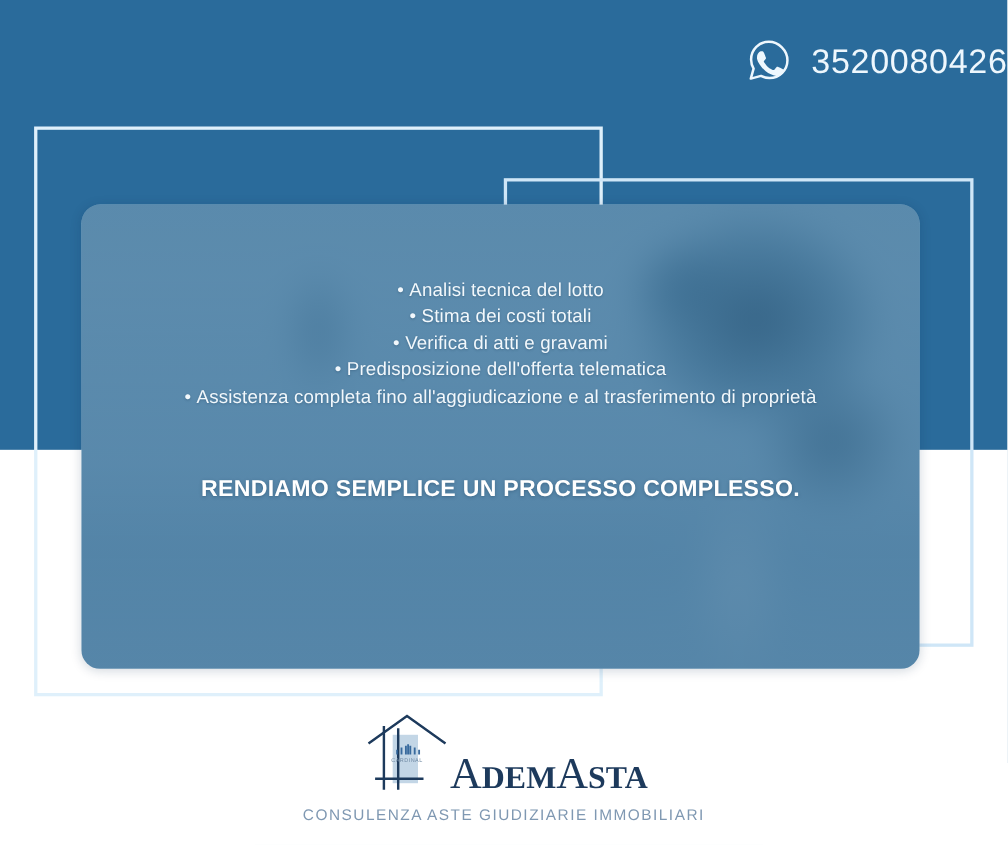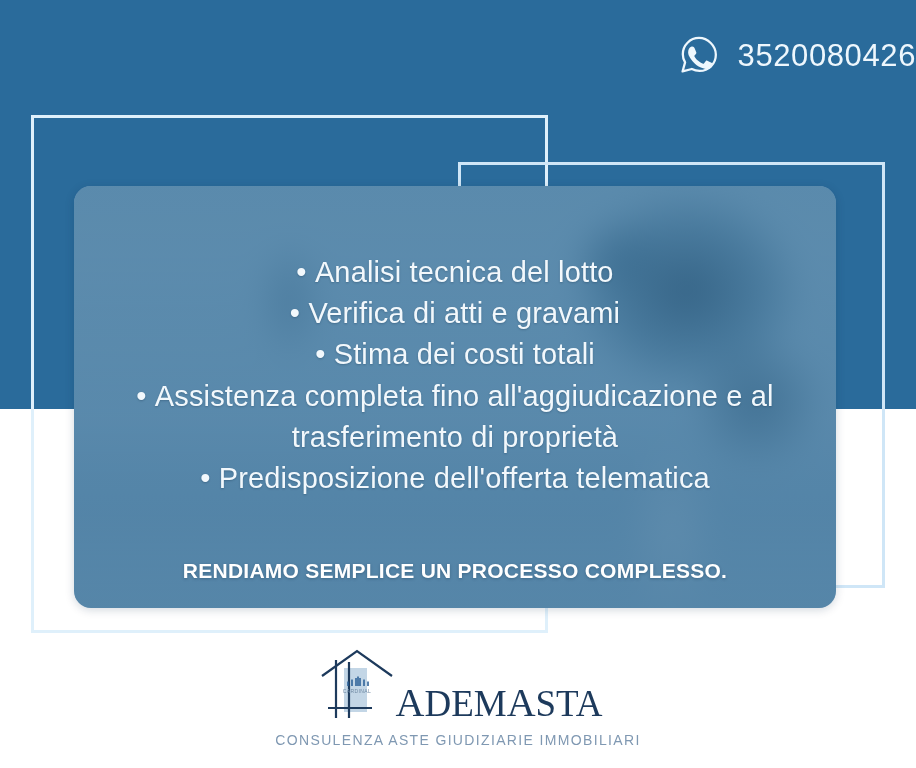--- a/index.html
+++ b/index.html
@@ -132,21 +132,21 @@
   }
 
   .bullets {
     margin: 0;
     padding: 0;
     list-style: none;
     text-align: center;
     width: 660px;
   }
   .bullets li {
-    font-size: 29px;
+    font-size: 17px;
     font-weight: 400;
     color: #f2f8fc;
     line-height: 1.42;
     letter-spacing: 0.15px;
     text-shadow: 0 1px 2px rgba(20,50,75,0.30);
   }
   .bullets li::before {
     content: "\2022\00a0";
   }
 
@@ -187,21 +187,22 @@
     font-family: "Liberation Serif", serif;
     color: #1d3a5c;
     line-height: 0.95;
     white-space: nowrap;
     margin-bottom: 4px;
   }
   .wm-big {
     font-size: 40px;
   }
   .wm-small {
-    font-size: 37px;
+    font-size: 29px;
+    font-weight: bold;
   }
   .logo-sub {
     margin-top: 6px;
     font-size: 14px;
     letter-spacing: 1.35px;
     color: #7f98b2;
     white-space: nowrap;
   }
 </style>
 </head>
@@ -222,24 +223,24 @@
     </svg>
     <div class="phone-number">3520080426</div>
   </div>
 
   <div class="card">
     <div class="photo"></div>
     <div class="tint"></div>
     <div class="card-body">
       <ul class="bullets">
         <li>Analisi tecnica del lotto</li>
+        <li>Stima dei costi totali</li>
         <li>Verifica di atti e gravami</li>
-        <li>Stima dei costi totali</li>
+        <li>Predisposizione dell'offerta telematica</li>
         <li>Assistenza completa fino all'aggiudicazione e al trasferimento di proprietà</li>
-        <li>Predisposizione dell'offerta telematica</li>
       </ul>
       <div class="tagline">RENDIAMO SEMPLICE UN PROCESSO COMPLESSO.</div>
     </div>
   </div>
 
   <div class="logo">
     <div class="logo-row">
       <svg class="logo-mark" viewBox="0 0 86 76">
         <rect x="30" y="20" width="23" height="44" fill="#b9cfe2" opacity="0.85"></rect>
         <path d="M8 28 L43 3 L78 28" fill="none" stroke="#1d3a5c" stroke-width="2.2"></path>

